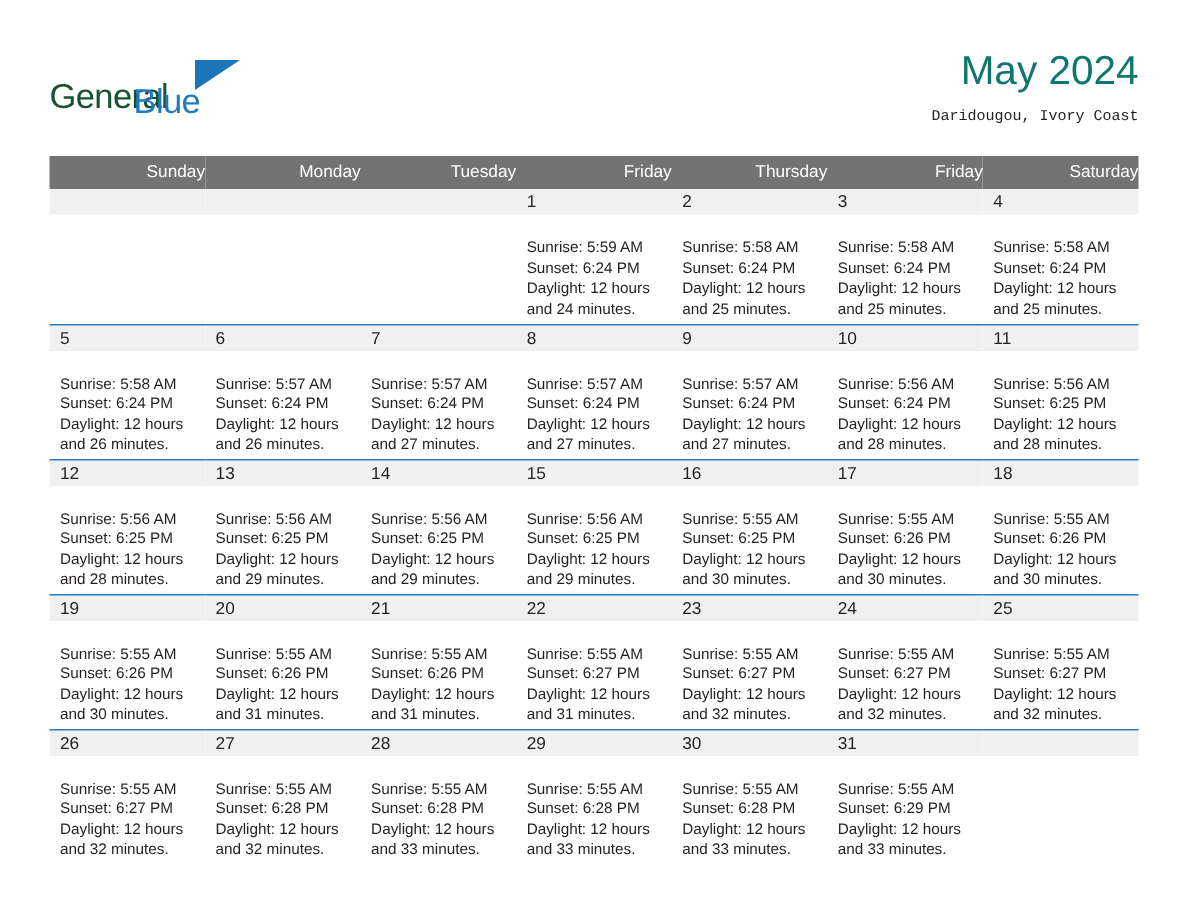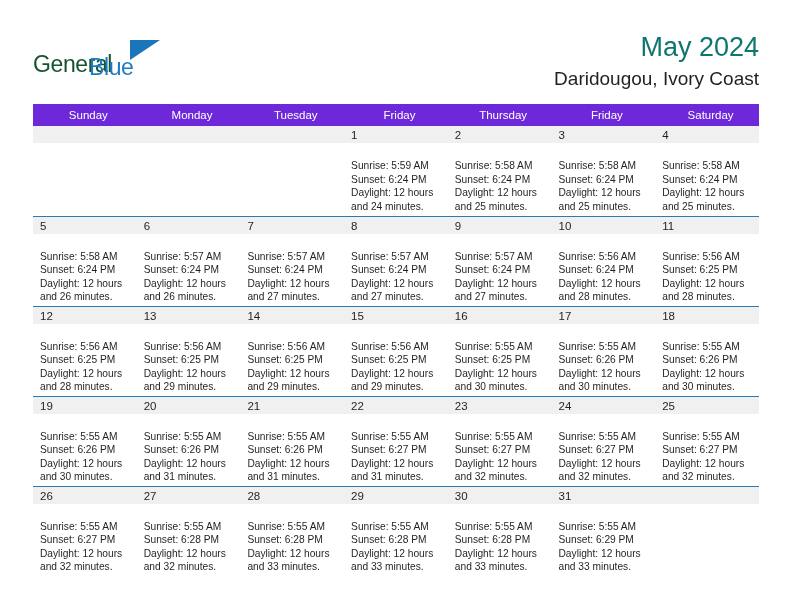--- a/index.html
+++ b/index.html
@@ -58,43 +58,44 @@
     right: 0; top: 0;
     text-align: right;
   }
   .cal-title {
     font-size: 27px;
     color: #0f766e;
     line-height: 34px;
     white-space: nowrap;
   }
   .cal-subtitle {
-    font-size: 19px;
+    font-size: 10px;
     color: #231f20;
     line-height: 22px;
     margin-top: 4px;
     white-space: nowrap;
+    font-family: Liberation Mono, monospace;
   }
 
   
   .calendar {
     position: absolute;
     left: 33px; top: 104px;
     width: 726px;
     border-collapse: collapse;
     table-layout: fixed;
   }
   .calendar col { width: 103.714px; }
 
   thead th {
-    background: #6d28d9;
+    background: #737373;
     color: #ffffff;
     font-weight: normal;
     font-size: 11.5px;
-    text-align: center;
+    text-align: right;
     padding: 5px 0 5px 7px;
     height: 22px;
     line-height: 12px;
   }
 
   tbody td {
     vertical-align: top;
     padding: 0;
     height: 90px;
     border-top: 1.3px solid #2b7ab8;

